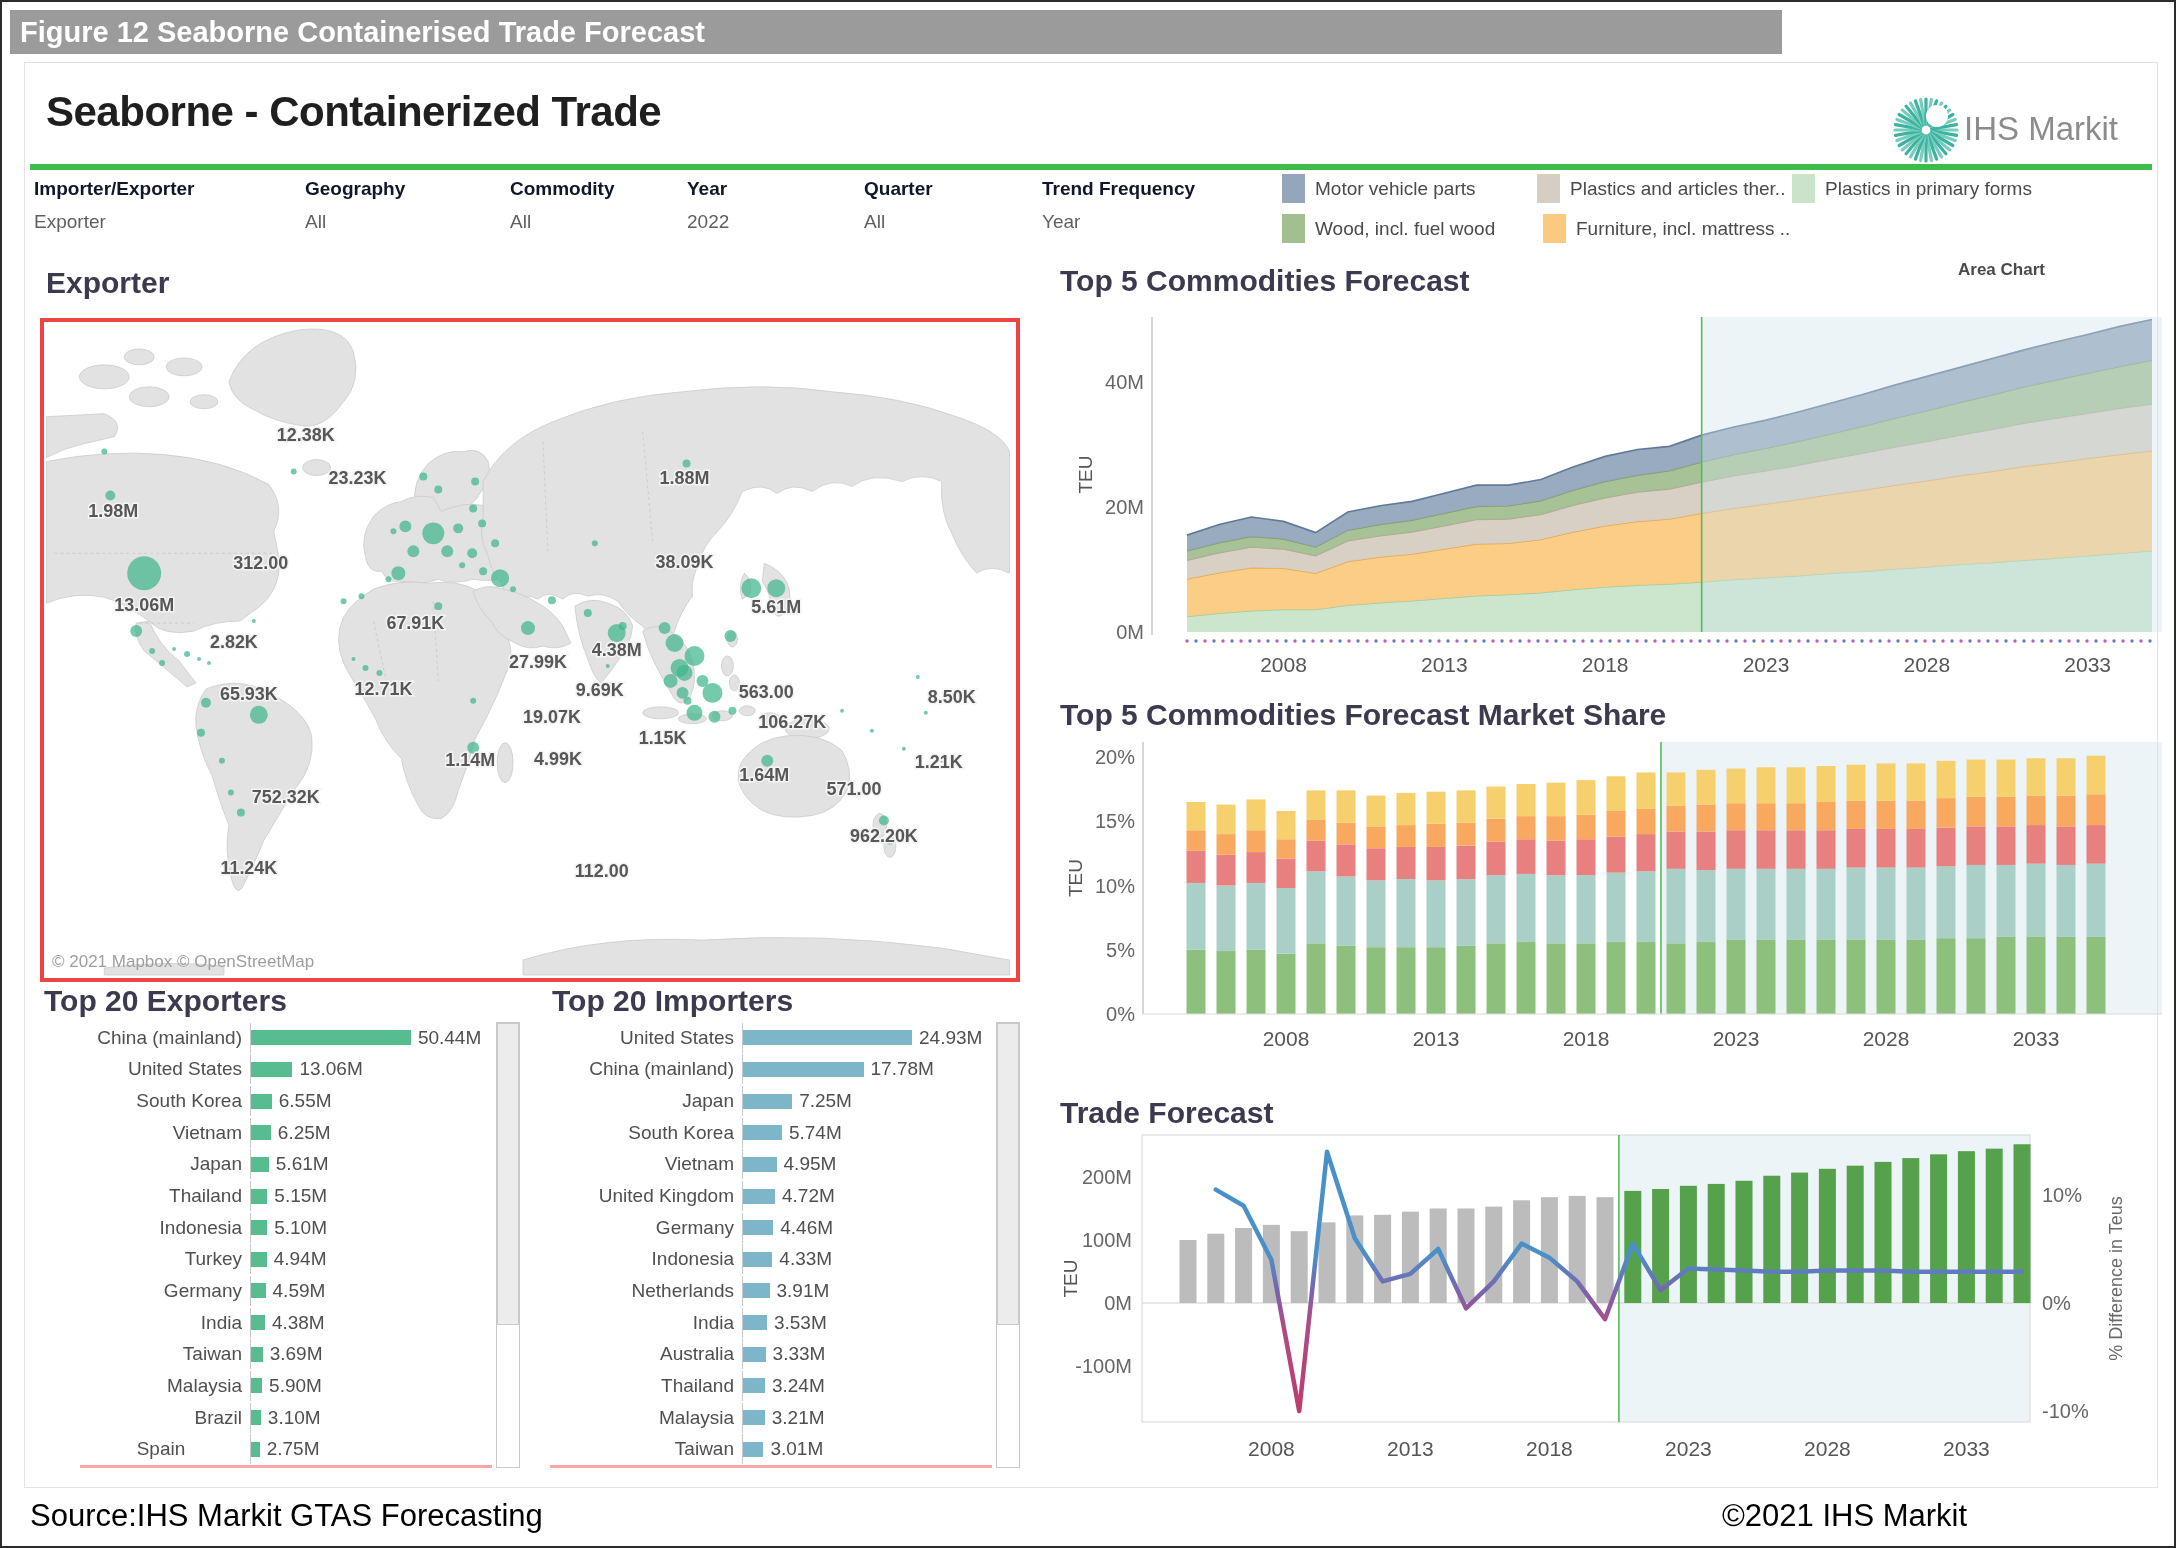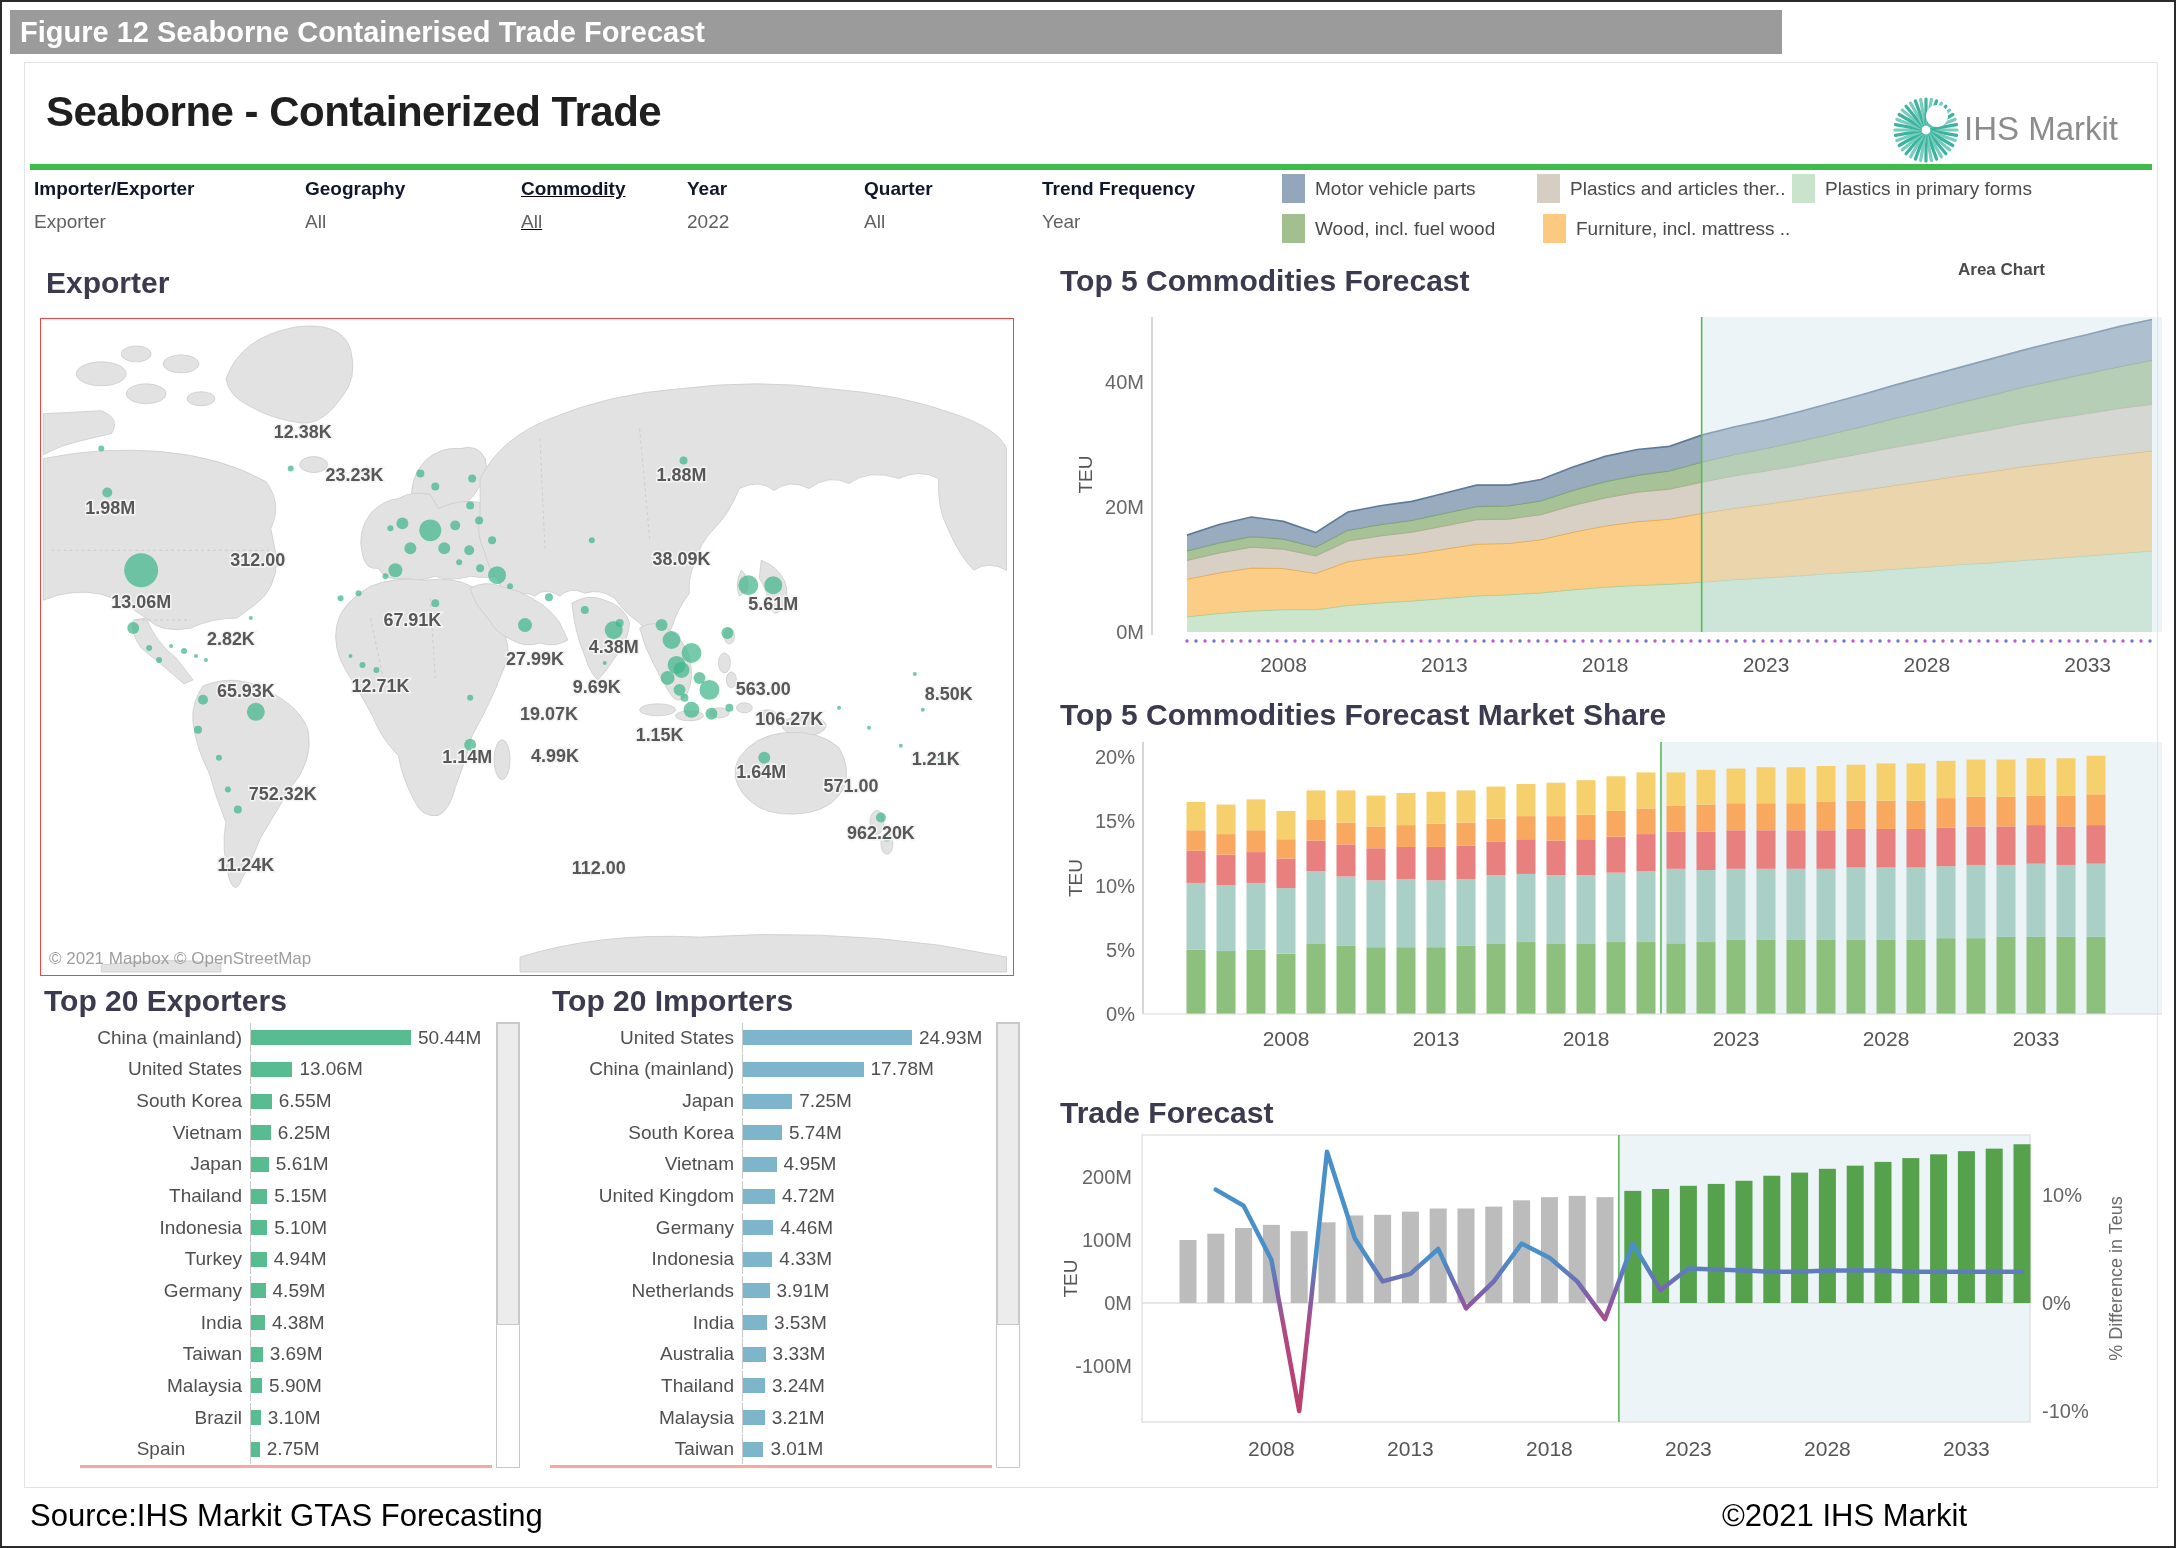--- a/index.html
+++ b/index.html
@@ -22,21 +22,21 @@
   .filter{position:absolute;top:176px;width:250px;}
   .flabel{font-size:19px;color:#0f172a;font-weight:bold;}
   .fvalue{font-size:19px;color:#5f5f5f;margin-top:11px;}
   
   #legend{left:1280px;top:172px;width:870px;height:80px;}
   .lgitem{position:absolute;display:flex;align-items:center;cursor:pointer;}
   .lgswatch{width:23px;height:29px;margin-right:10px;flex:0 0 auto;}
   .lglabel{font-size:19px;color:#4a4a4a;white-space:nowrap;}
   
   .heading{font-size:30px;font-weight:bold;color:#3b3a4e;}
-  #map-box{left:38px;top:316px;width:972px;height:656px;border:1px solid #ef4444;background:#ffffff;}
+  #map-box{left:38px;top:316px;width:972px;height:656px;border:4px solid #ef4444;background:#ffffff;}
   #map-attr{left:8px;bottom:6px;font-size:17px;color:#9e9e9e;position:absolute;}
   
   .t20{position:absolute;top:1020px;height:446px;border-bottom:3px solid #fca5a5;box-sizing:border-box;
     display:flex;flex-direction:column;justify-content:space-around;}
   .t20row{display:flex;align-items:center;height:30px;}
   .t20label{font-size:19px;color:#4f4f4f;text-align:right;padding-right:8px;flex:0 0 auto;}
   .t20barzone{display:flex;align-items:center;border-left:1px solid #c9c9c9;height:100%;flex:1 1 auto;}
   .t20bar{height:15px;}
   .t20val{font-size:19px;color:#4f4f4f;margin-left:7px;white-space:nowrap;}
   .scrollbar{position:absolute;top:1020px;width:24px;height:446px;border:1px solid #c9c9c9;background:#fff;box-sizing:border-box;}
@@ -106,21 +106,21 @@
 
 <div id="filters">
     <div class="filter" style="left: 32px;">
       <div class="flabel">Importer/Exporter</div>
       <div class="fvalue">Exporter</div>
     </div>
     <div class="filter" style="left: 303px;">
       <div class="flabel">Geography</div>
       <div class="fvalue">All</div>
     </div>
-    <div class="filter" style="left: 519px; text-decoration: underline;">
+    <div class="filter" style="left: 508px;">
       <div class="flabel">Commodity</div>
       <div class="fvalue">All</div>
     </div>
     <div class="filter" style="left: 685px;">
       <div class="flabel">Year</div>
       <div class="fvalue">2022</div>
     </div>
     <div class="filter" style="left: 862px;">
       <div class="flabel">Quarter</div>
       <div class="fvalue">All</div>

